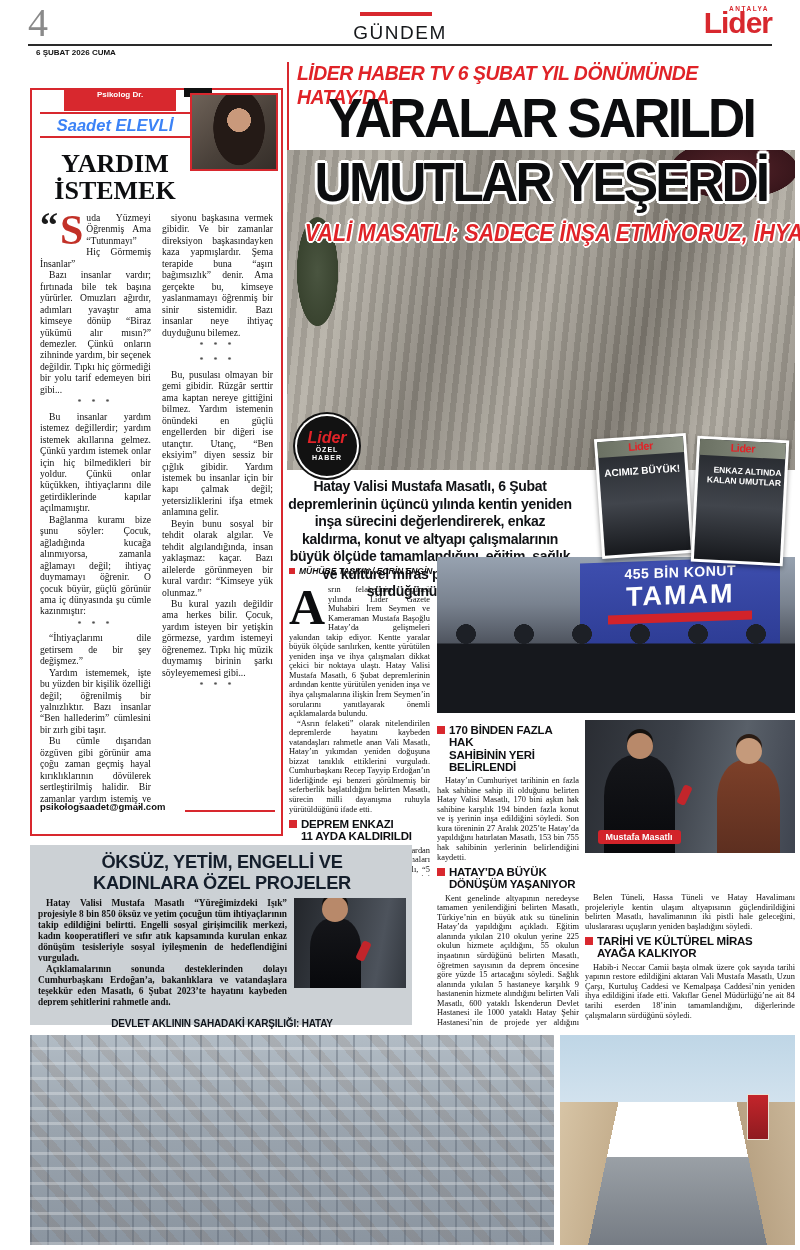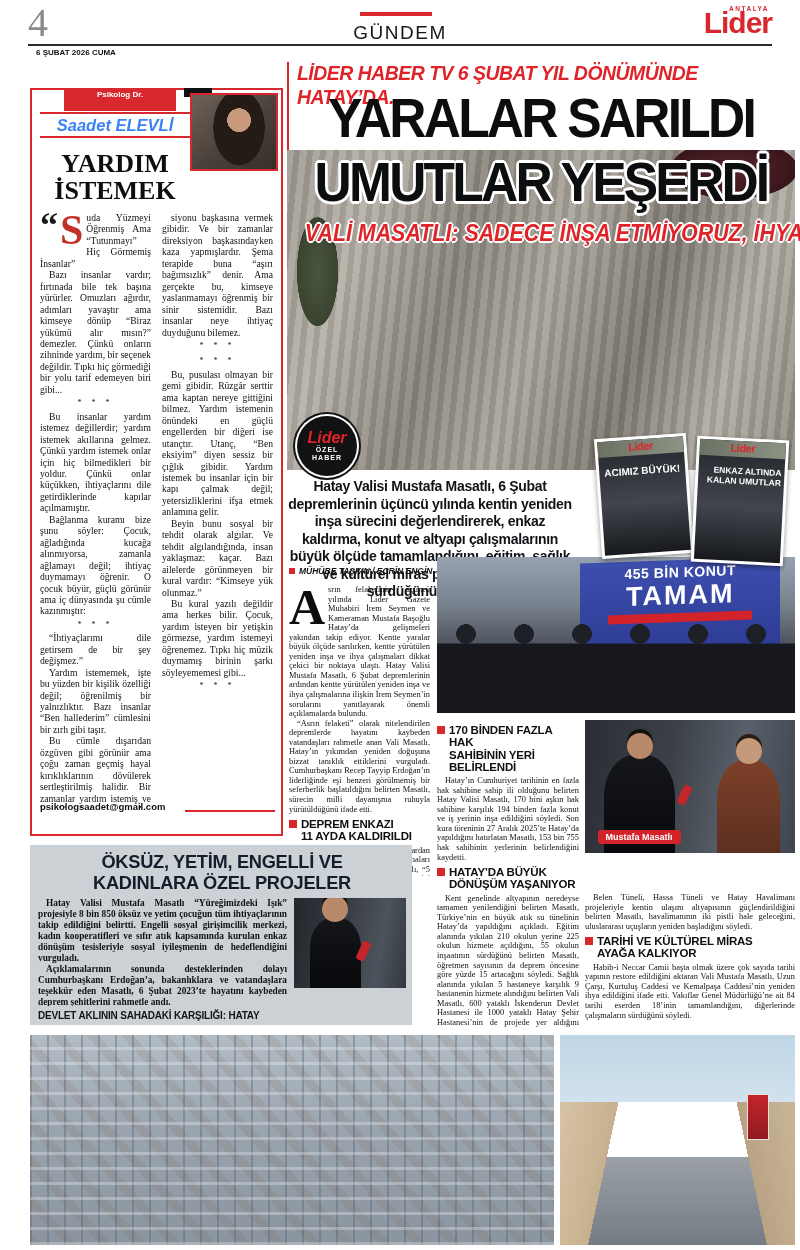--- a/index.html
+++ b/index.html
@@ -140,21 +140,21 @@
   .graybox { left:30px; top:845px; width:382px; height:180px; background:#ccd1d5; padding:7px 6px 5px 8px; }
   .gb-title { text-align:center; font:800 19px/20.5px "Liberation Sans", sans-serif;
     color:#141e2b; letter-spacing:-0.3px; transform:scaleX(.96); transform-origin:center; }
   .gb-row { display:flex; gap:7px; margin-top:5px; }
   .gb-text { flex:1; font-size:9.3px; line-height:11px; text-align:justify; overflow:hidden; height:108px;font-weight:bold; }
   .gb-text .para { text-indent:8px; }
   .gb-photo { width:112px; height:90px; flex:none; position:relative;
     background:linear-gradient(100deg,#23262b 0%,#3a3f46 45%,#4d535c 75%,#33383f 100%); overflow:hidden; }
   .gb-photo .fig-man { left:14%; width:46%; height:78%; }
   .gb-photo .mic { left:58%; bottom:30%; }
-  .gb-caption { margin-top:4px; text-align:left; font:700 10px "Liberation Sans", sans-serif;
+  .gb-caption { margin-top:12px; text-align:center; font:700 10px "Liberation Sans", sans-serif;
     color:#10151c; letter-spacing:-0.2px; }
 
   
   .photo-aerial { left:30px; top:1035px; width:524px; height:210px;
     background:
       repeating-linear-gradient(0deg, rgba(255,255,255,.28) 0 3px, transparent 3px 15px),
       repeating-linear-gradient(90deg, rgba(84,94,108,.38) 0 2px, transparent 2px 17px),
       repeating-linear-gradient(48deg, rgba(122,94,74,.14) 0 9px, transparent 9px 26px),
       linear-gradient(180deg,#b2bcc5 0%,#9aa4ae 45%,#8b95a0 100%); }
   .photo-street { left:560px; top:1035px; width:235px; height:210px;

